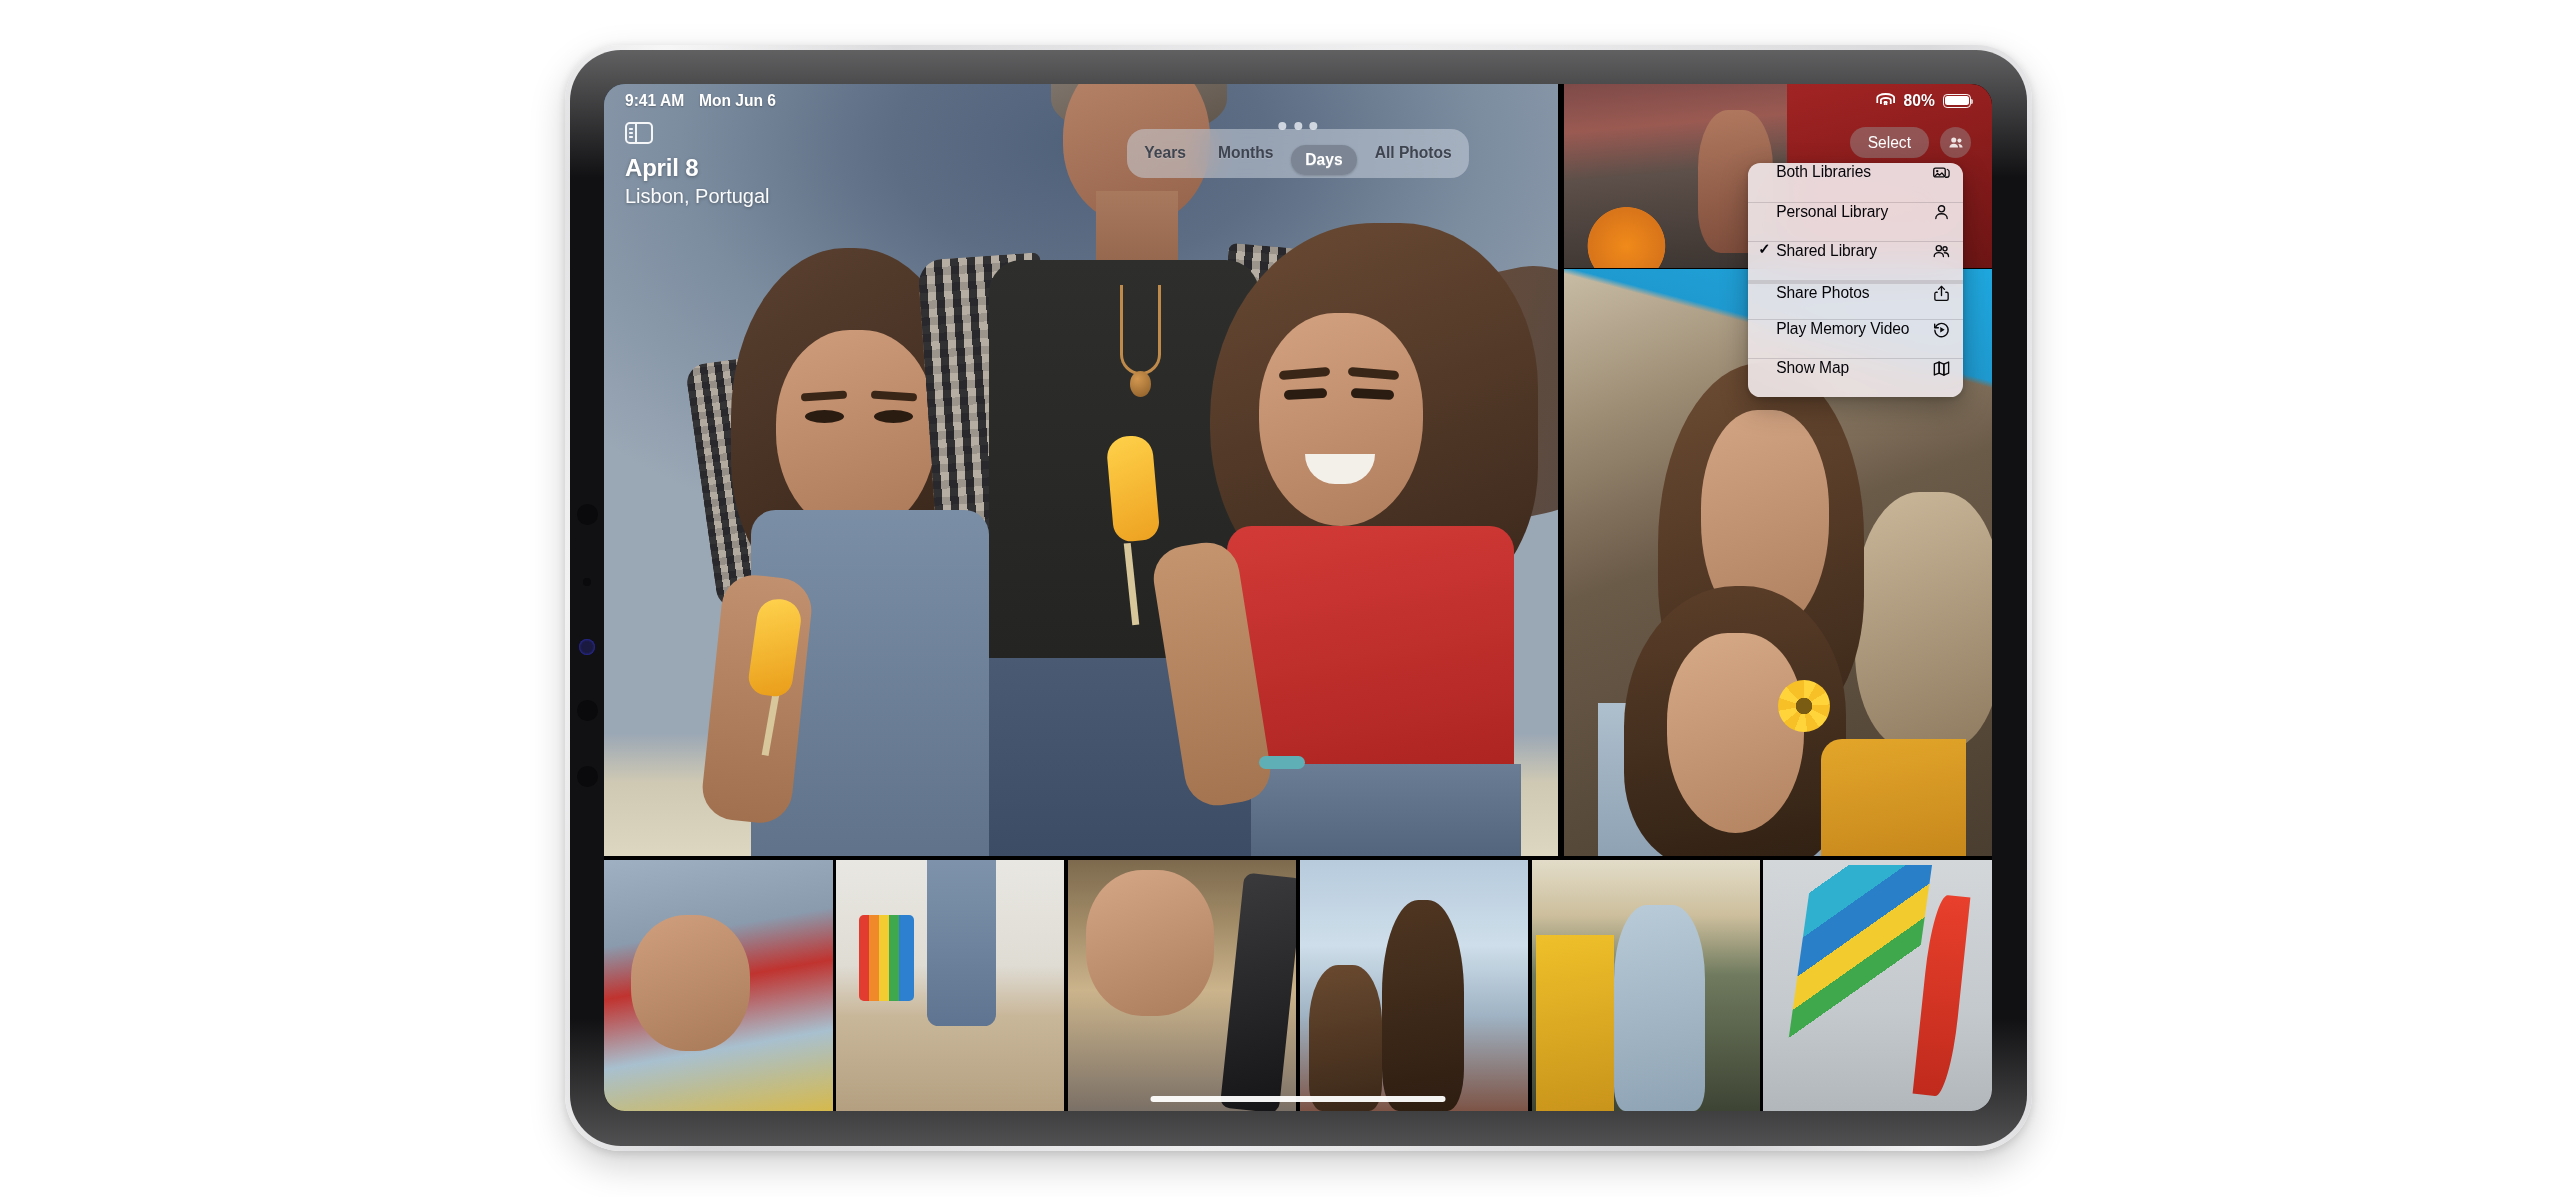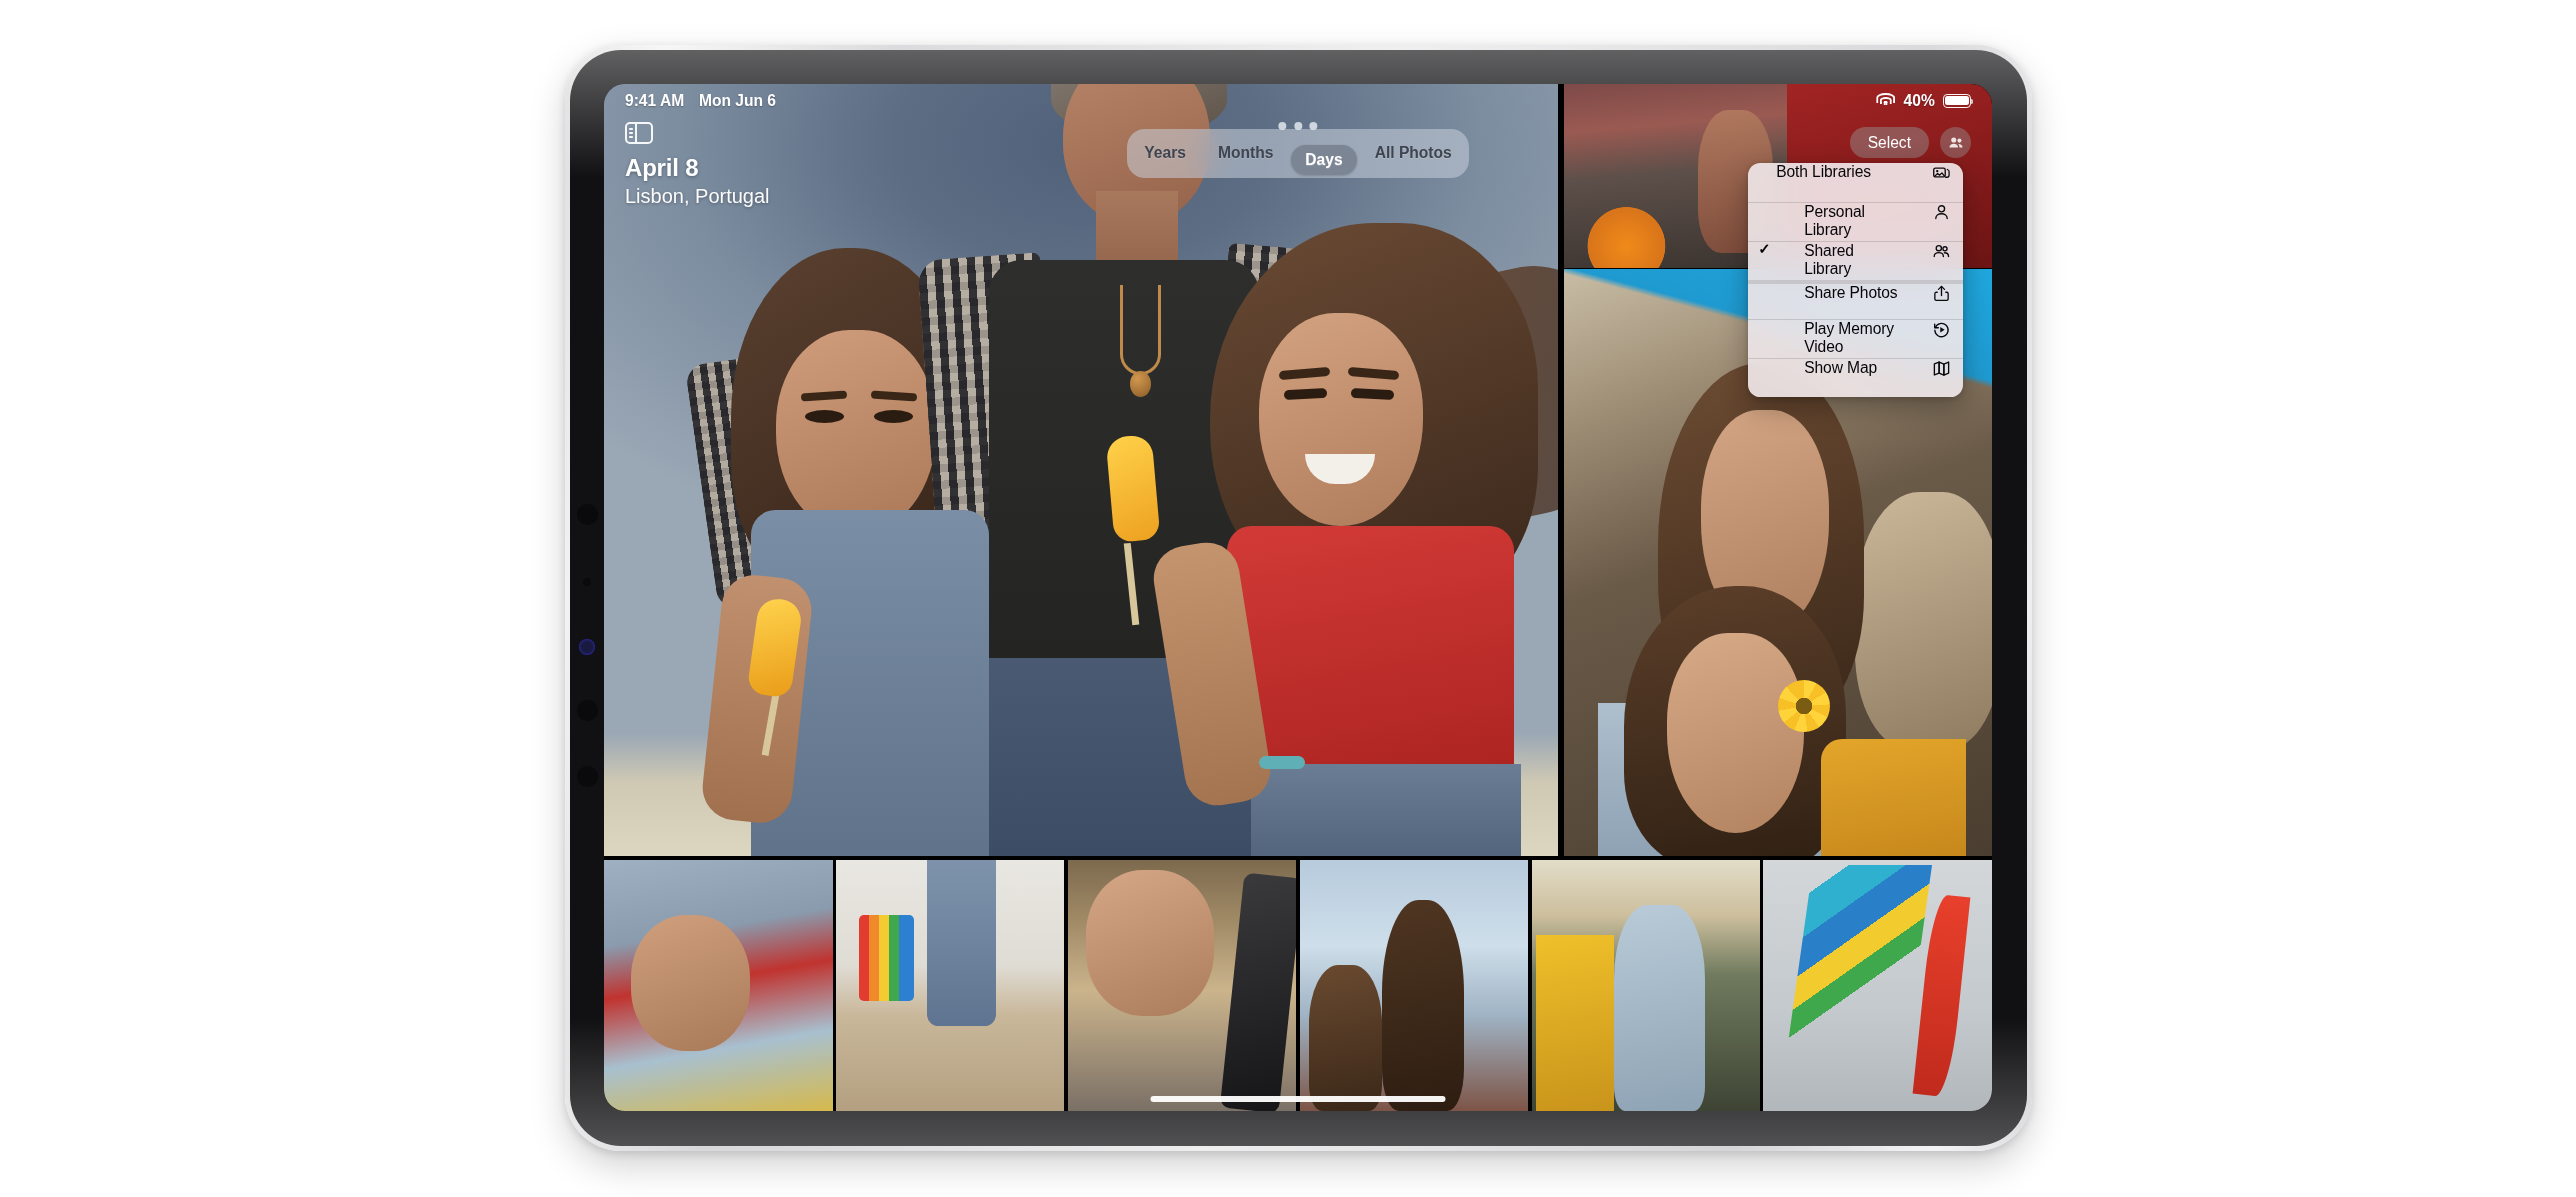--- a/index.html
+++ b/index.html
@@ -399,21 +399,21 @@
     backdrop-filter:blur(23px) saturate(160%);
     border-radius:12.3px;
     box-shadow:0 9.8px 28px rgba(0,0,0,.3), 0 1.6px 6.6px rgba(0,0,0,.16);
     overflow:hidden;
     font-size:15.6px;
   }
   .ctx-item {
     display:flex; align-items:flex-start; height:39px;
     padding:0 11.5px 0 10.7px; color:#06060a; position:relative;
   }
-  .ctx-item + .ctx-item { border-top:0.7px solid rgba(60,60,67,.18);gap:28px; }
+  .ctx-item + .ctx-item { border-top:0.7px solid rgba(60,60,67,.18); }
   .ctx-item.group-gap { border-top:4.9px solid rgba(120,110,112,.22); }
   .ctx-check { width:18px; font-size:14.7px; font-weight:700; line-height:1; }
   .ctx-label { flex:1; letter-spacing:-0.1px; }
   .ctx-ico { width:21px; display:flex; align-items:center; justify-content:flex-end; }
   .ctx-ico svg { width:19px; height:19px; fill:none; stroke:#0b0b0e; stroke-width:1.7;
                  stroke-linecap:round; stroke-linejoin:round; }
 
   
   .home-ind {
     position:absolute; bottom:9px; left:50%; transform:translateX(-50%);
@@ -510,21 +510,21 @@
           <div class="sb-left">
             <span>9:41 AM</span>
             <span>Mon Jun 6</span>
           </div>
           <div class="sb-right">
             <span class="wifi-ico">
                 <i></i>
                 <i></i>
                 <i></i>
               </span>
-            <span>40%</span>
+            <span>80%</span>
             <span class="batt">
                 <i></i>
               </span>
           </div>
         </div>
 
         <div class="grabber">
           <span></span>
           <span></span>
           <span></span>

